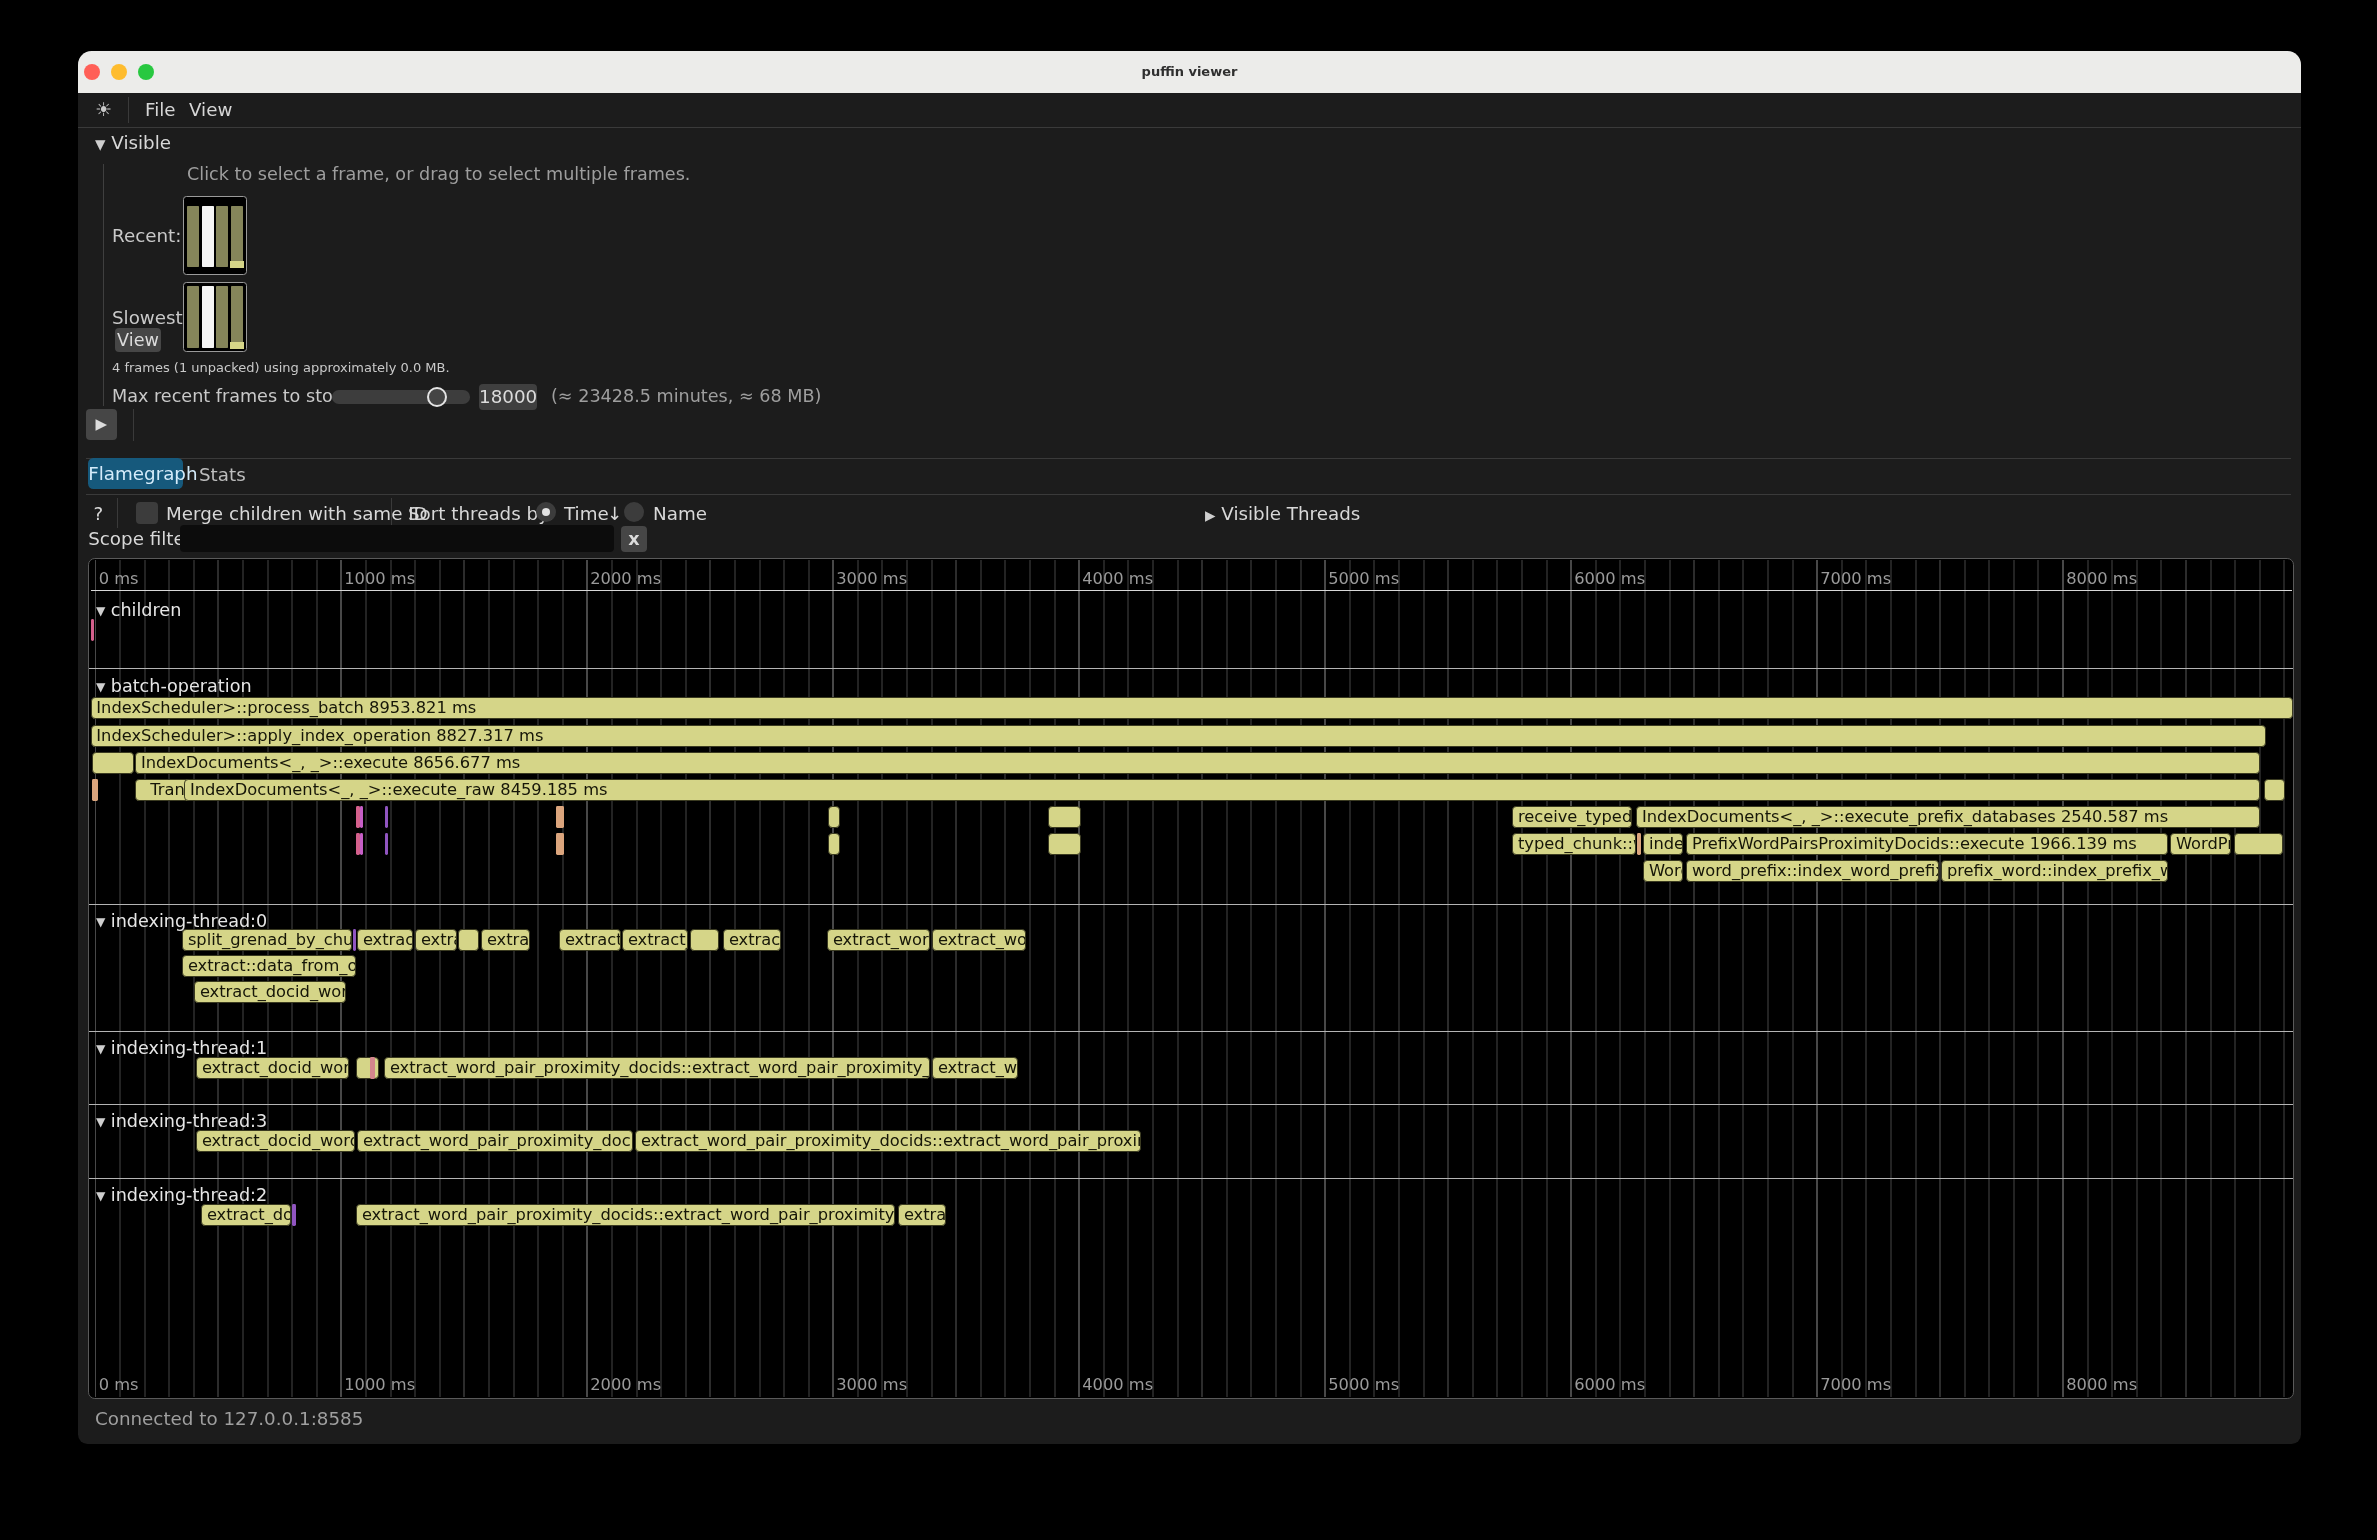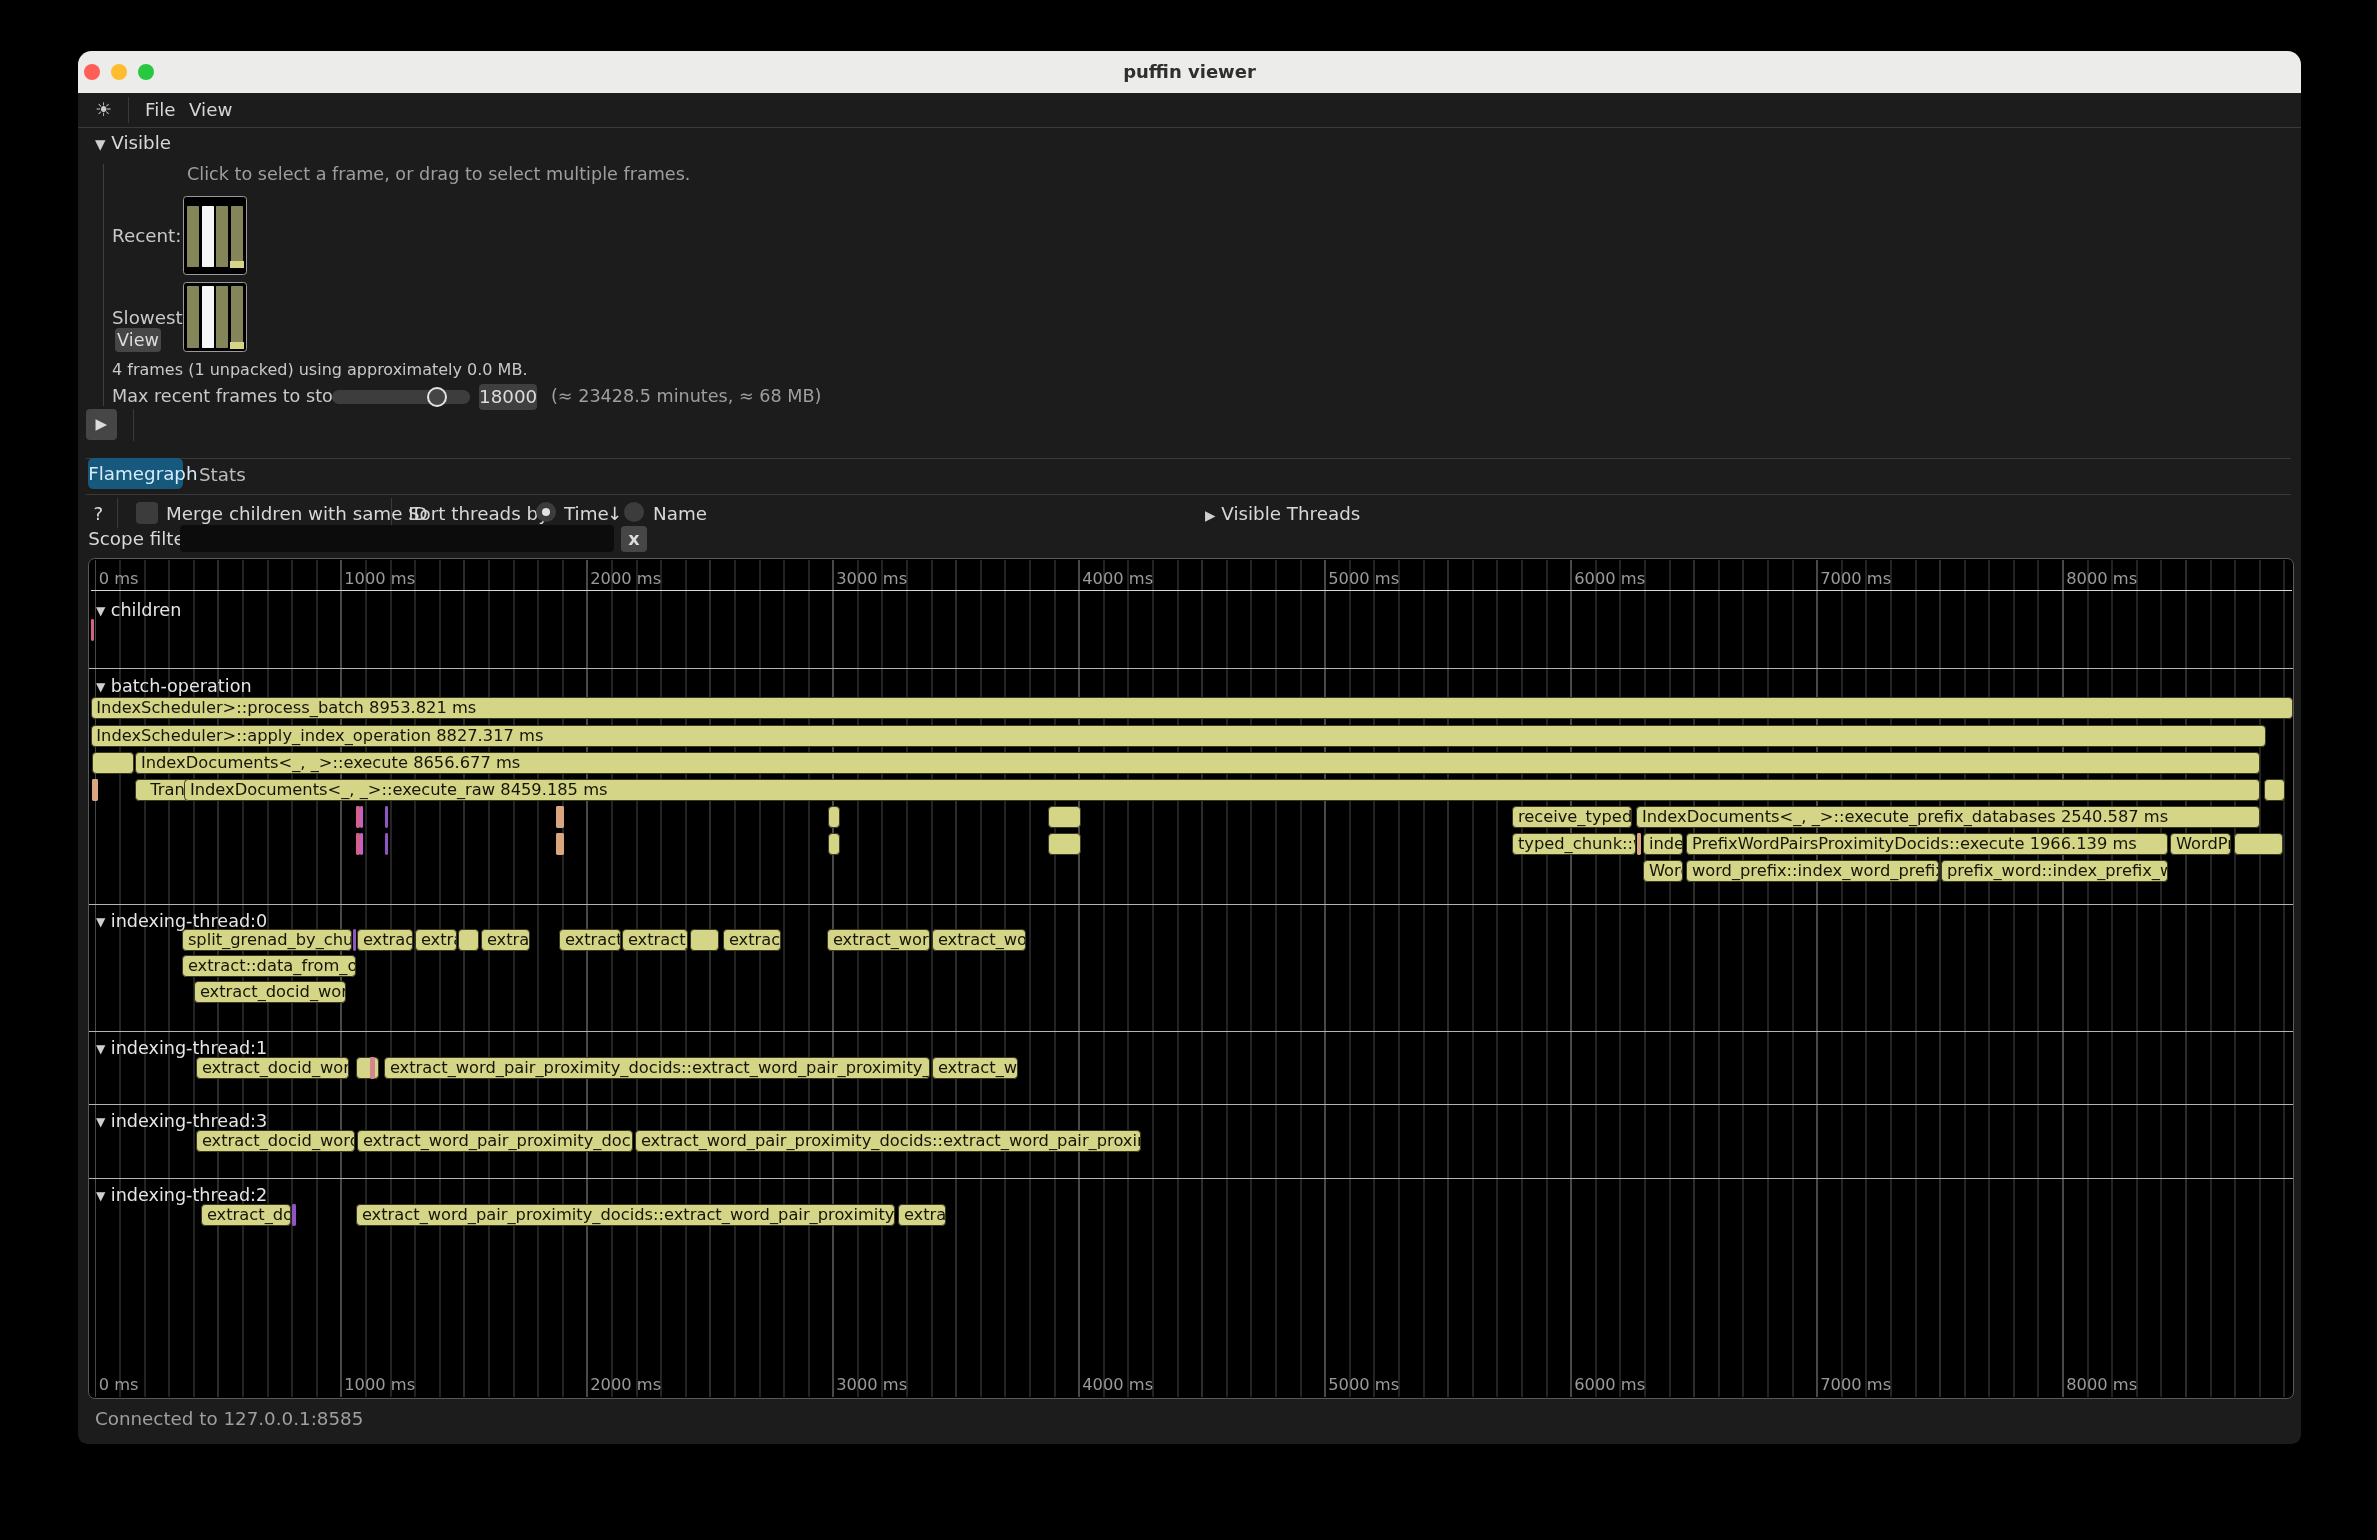--- a/index.html
+++ b/index.html
@@ -7,21 +7,21 @@
            font-family:"DejaVu Sans",sans-serif;}
   #window{position:absolute;left:78px;top:51px;width:2223px;height:1393px;background:#1c1c1c;
           border-radius:13.6px 13.6px 9.5px 9.5px;overflow:hidden;}
   
   .titlebar{position:absolute;left:0;top:0;width:100%;height:42px;background:#ececea;}
   .tl{position:absolute;top:13px;width:16.3px;height:16.3px;border-radius:50%;}
   .tl.red{left:6.1px;background:#ff5f57;}
   .tl.yellow{left:33px;background:#febc2e;}
   .tl.green{left:60px;background:#28c840;}
   .win-title{position:absolute;left:0;top:0;width:100%;height:42px;line-height:42px;text-align:center;
-             color:#2f2f2f;font-size:18px;font-weight:bold;}
+             color:#2f2f2f;font-size:13px;font-weight:bold;}
   
   .menubar{position:absolute;left:0;top:42px;width:100%;height:34px;background:#1c1c1c;
            border-bottom:1.4px solid #3a3a3a;}
   .menu-icon{position:absolute;left:17px;top:5.4px;font-size:19px;color:#c9c9c9;}
   .vsep{position:absolute;width:1.4px;background:#3a3a3a;}
   .menu-item{position:absolute;top:6.1px;font-size:18.3px;color:#d6d6d6;}
   .txt{position:absolute;font-size:18.3px;color:#d8d8d8;white-space:nowrap;}
   .txt.dim{color:#9e9e9e;}
   .txt.mid{color:#c9c9c9;}
   .tri{color:#cfcfcf;font-size:13.6px;}
@@ -107,21 +107,21 @@
     <div class="thumb" style="left:105px;top:231px;height:70px;padding:1.4px;">
       <div class="fbar olive"></div>
       <div class="fbar sel"></div>
       <div class="fbar olive"></div>
       <div class="fbar olive">
           <span class="notch"></span>
         </div>
     </div>
     <div class="btn" style="left:37px;top:277px;width:46px;height:24.4px;line-height:24.4px;">View</div>
 
-    <div class="txt mid" style="left:34px;top:309px;font-size:16px;">4 frames (1 unpacked) using approximately 0.0 MB.</div>
+    <div class="txt mid" style="left:34px;top:309px;font-size:13px;">4 frames (1 unpacked) using approximately 0.0 MB.</div>
 
     <div class="txt mid" style="left:34px;top:335px;font-size:17.6px;">Max recent frames to store:</div>
     <div class="slider-track" style="left:254px;top:339px;width:138px;"></div>
     <div class="slider-knob" style="left:349px;top:336px;"></div>
     <div class="dragvalue" style="left:401px;top:333px;width:58px;height:26px;line-height:26px;">18000</div>
     <div class="txt dim" style="left:473px;top:335px;font-size:17.6px;">(≈ 23428.5 minutes, ≈ 68 MB)</div>
 
     <div class="btn" style="left:8.1px;top:358px;width:30.5px;height:30.5px;line-height:30.5px;font-size:15px;">▶</div>
     <div class="vsep" style="left:55px;top:358px;height:32px;"></div>
 

